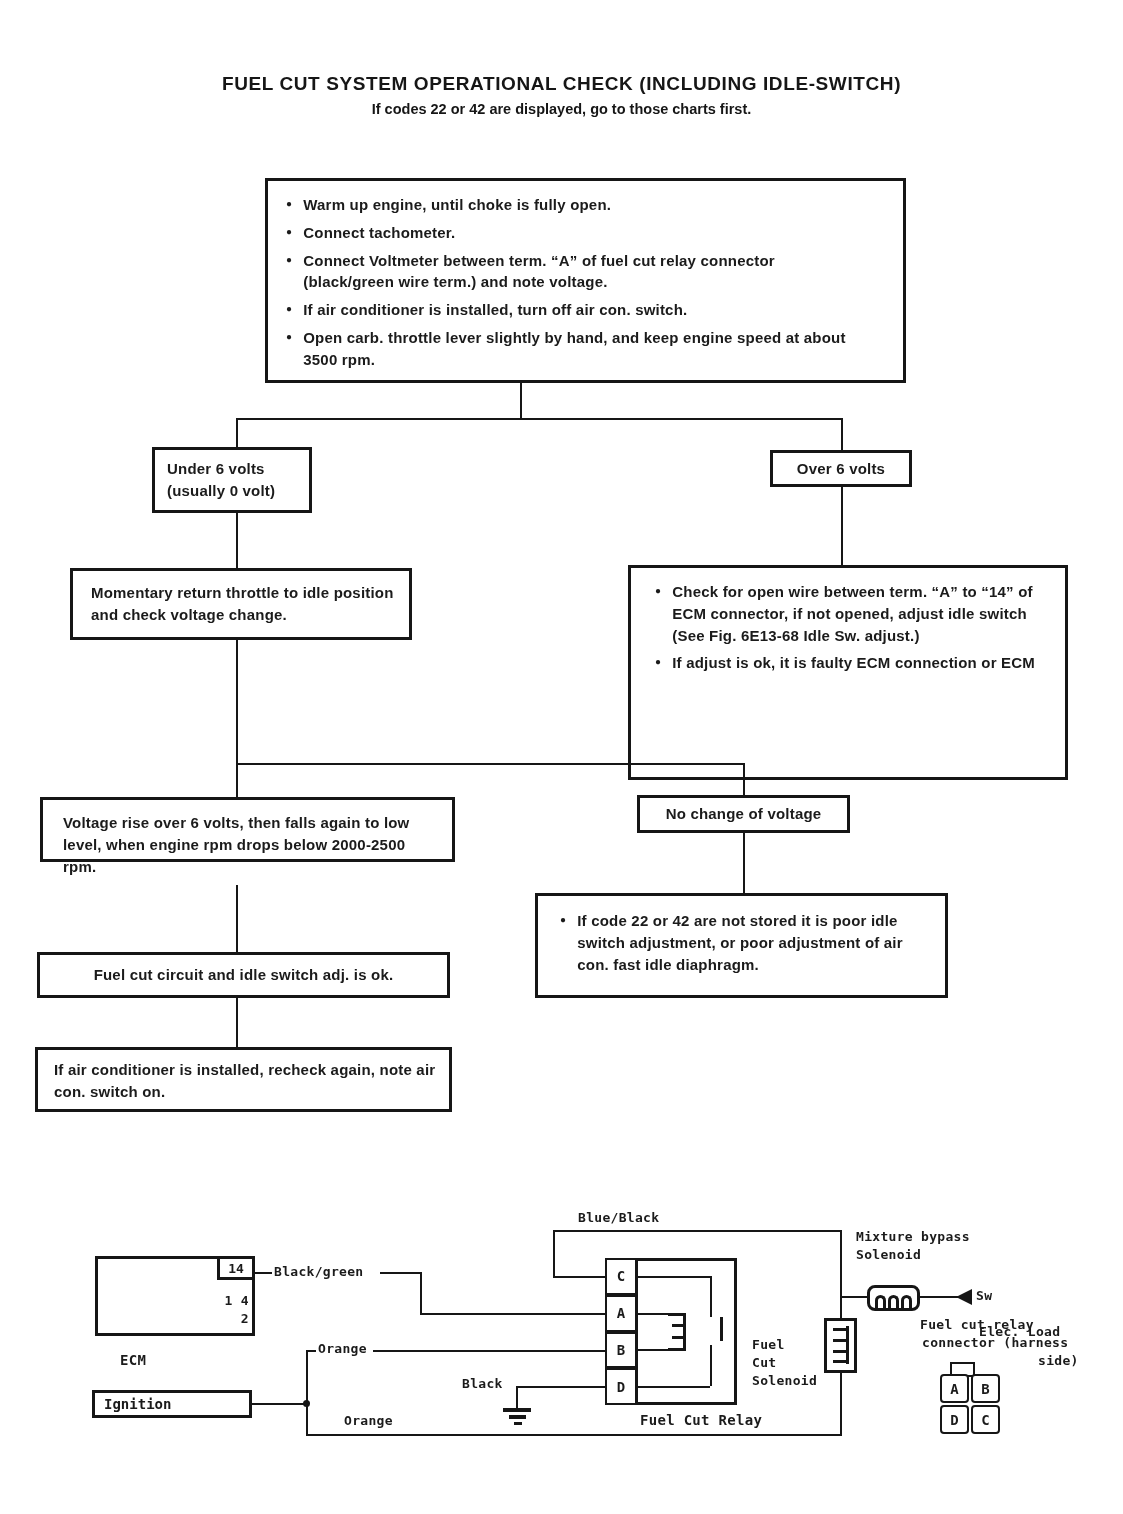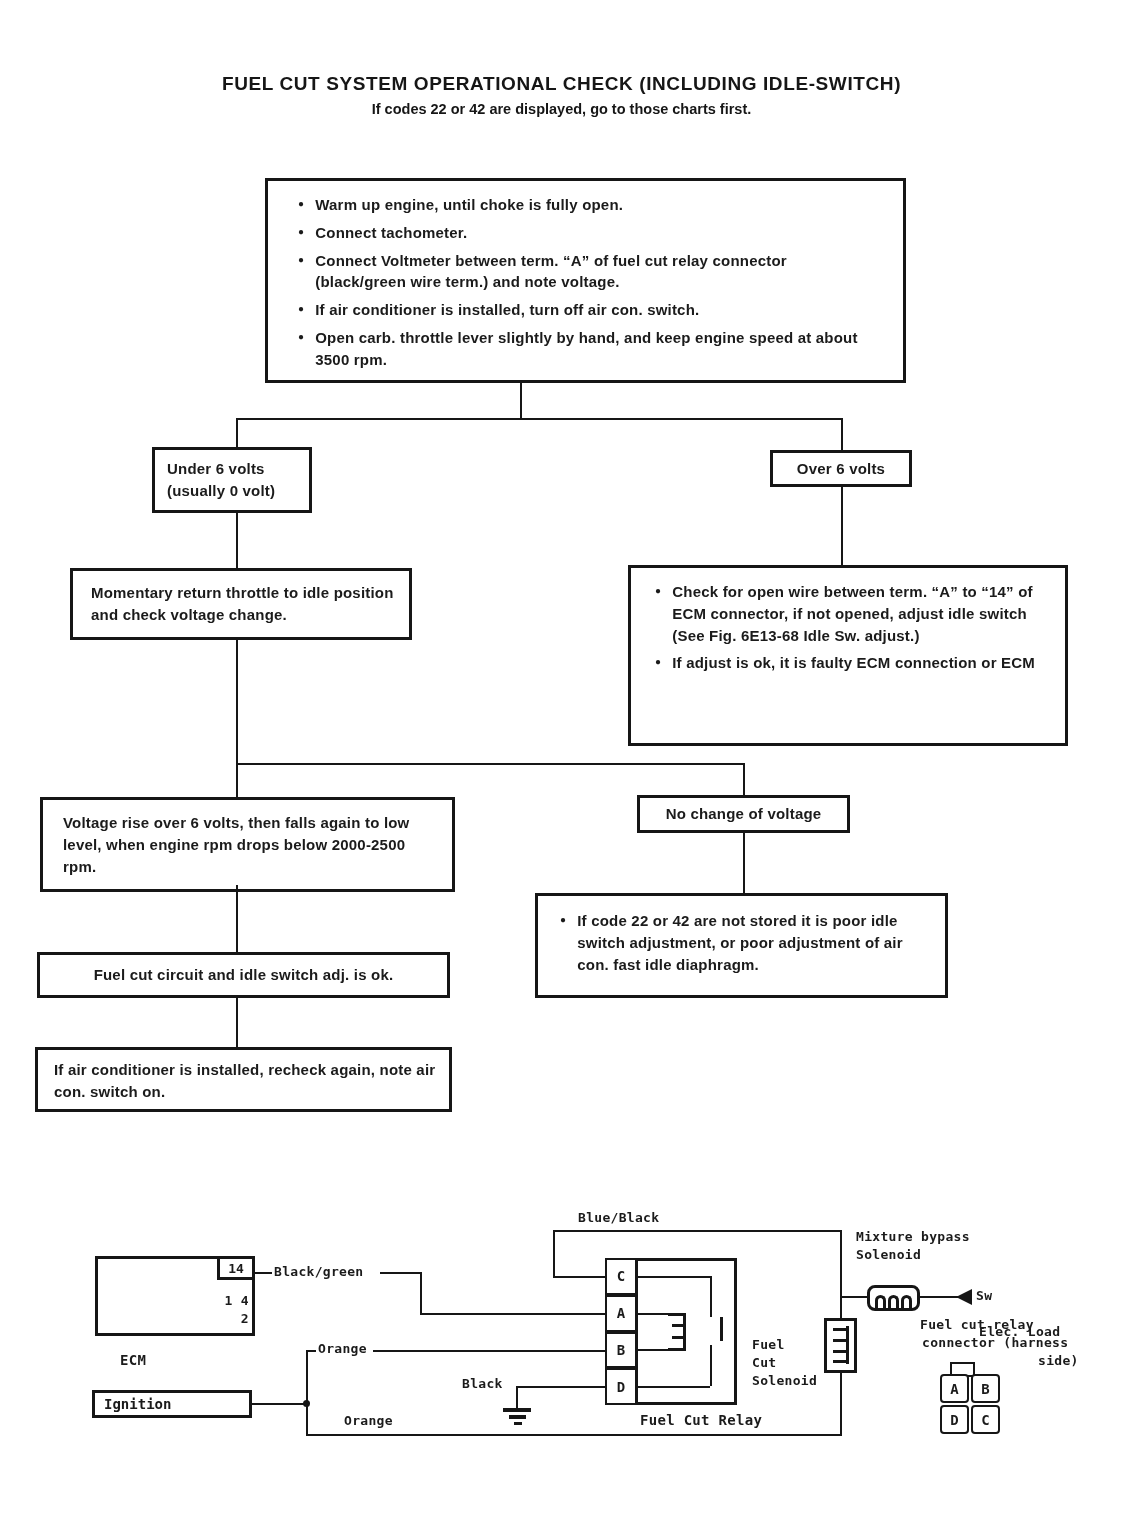--- a/index.html
+++ b/index.html
@@ -26,21 +26,21 @@
   .tooth{position:absolute;height:3px;background:#161616;}
 </style>
 </head>
 <body>
 
 <div id="canvas">
 
   <div class="title" style="top:73px;font-size:19px;letter-spacing:.6px;">FUEL CUT SYSTEM OPERATIONAL CHECK (INCLUDING IDLE-SWITCH)</div>
   <div class="title" style="top:101px;font-size:14.5px;">If codes 22 or 42 are displayed, go to those charts first.</div>
 
-  <div class="box" style="left:265px;top:178px;width:641px;height:205px;padding:13px 18px 8px 30px;">
+  <div class="box" style="left:265px;top:178px;width:641px;height:205px;padding:13px 18px 8px 18px;">
     <div class="brow ftext">
         <span>Warm up engine, until choke is fully open.</span>
       </div>
     <div class="brow ftext">
         <span>Connect tachometer.</span>
       </div>
     <div class="brow ftext" style="width:520px;">
         <span>Connect Voltmeter between term.  “A” of fuel cut relay connector (black/green wire term.) and note voltage.</span>
       </div>
     <div class="brow ftext">
@@ -64,34 +64,34 @@
 
   <div class="box ftext center" style="left:770px;top:450px;width:142px;height:37px;">
     <span>Over 6 volts</span>
   </div>
   <div class="v" style="left:841px;top:487px;height:78px;"></div>
 
   <div class="box ftext" style="left:70px;top:568px;width:342px;height:72px;padding:11px 10px 0 18px;">
     <span>Momentary return throttle to idle position and check voltage change.</span>
   </div>
 
-  <div class="box" style="left:628px;top:565px;width:440px;height:181px;padding:13px 14px 0 24px;">
+  <div class="box" style="left:628px;top:565px;width:440px;height:215px;padding:13px 14px 0 24px;">
     <div class="brow ftext" style="width:380px;">
         <span>Check for open wire between term. “A” to “14” of ECM connector, if not opened, adjust idle switch (See Fig. 6E13-68 Idle Sw. adjust.)</span>
       </div>
     <div class="brow ftext" style="width:390px;">
         <span>If adjust is ok, it is faulty ECM connection or ECM</span>
       </div>
   </div>
 
   <div class="v" style="left:236px;top:640px;height:157px;"></div>
   <div class="h" style="left:236px;top:763px;width:508px;"></div>
   <div class="v" style="left:743px;top:763px;height:32px;"></div>
 
-  <div class="box ftext" style="left:40px;top:797px;width:415px;height:95px;padding:12px 10px 12px 20px;">
+  <div class="box ftext" style="left:40px;top:797px;width:415px;height:65px;padding:12px 10px 12px 20px;">
     <span>Voltage rise over 6 volts, then falls again to low level, when engine rpm drops below 2000-2500 rpm.</span>
   </div>
 
   <div class="box ftext center" style="left:637px;top:795px;width:213px;height:38px;">
     <span>No change of voltage</span>
   </div>
   <div class="v" style="left:743px;top:833px;height:60px;"></div>
 
   <div class="box" style="left:535px;top:893px;width:413px;height:105px;padding:14px 10px 0 22px;">
     <div class="brow ftext" style="width:360px;">

